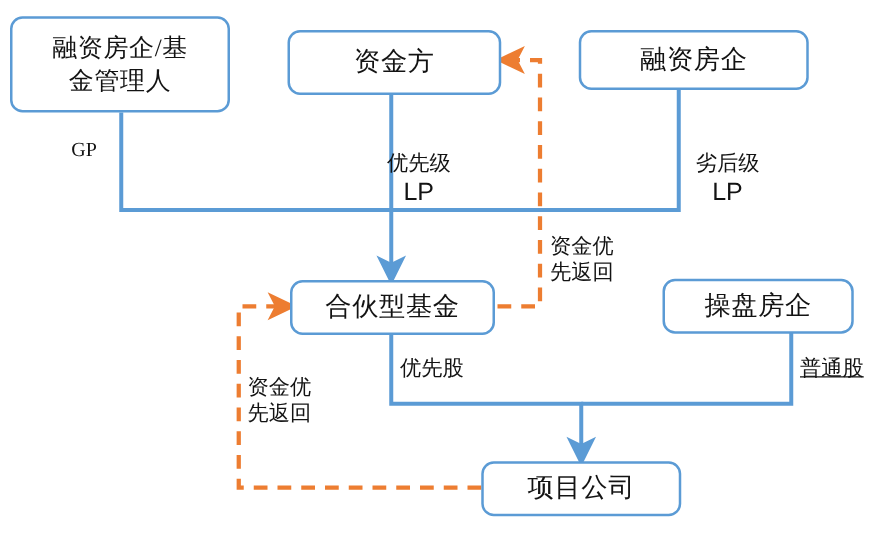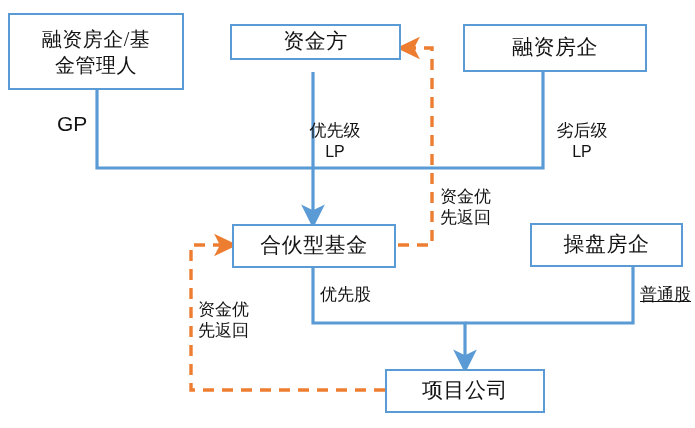--- a/index.html
+++ b/index.html
@@ -21,21 +21,21 @@
     position: absolute;
     left: 0;
     top: 0;
     width: 695px;
     height: 428px;
   }
   .node {
     position: absolute;
     box-sizing: border-box;
     border: 2.2px solid #5B9BD5;
-    border-radius: 0;
+    border-radius: 10px;
     background: #ffffff;
     display: flex;
     align-items: center;
     justify-content: center;
     text-align: center;
     color: #131313;
     font-family: "Liberation Serif", "DejaVu Serif", serif;
     font-size: 21px;
     line-height: 1.22;
     letter-spacing: 0.5px;
@@ -48,29 +48,29 @@
   .edge-label {
     position: absolute;
     color: #131313;
     font-family: "Liberation Serif", "DejaVu Serif", serif;
     font-size: 17px;
     line-height: 1.25;
     white-space: pre-line;
     z-index: 4;
   }
   .edge-label.latin {
-    font-family: Liberation Sans, sans-serif;
-    font-size: 21px;
+    font-family: Liberation Serif, serif;
+    font-size: 16px;
   }
   .edge-label.mixed {
     text-align: center;
   }
   .edge-label.mixed .lat {
     font-family: "Liberation Sans", "DejaVu Sans", sans-serif;
-    font-size: 16px;
+    font-size: 20px;
     display: block;
   }
 </style>
 </head>
 <body>
 
 <div id="diagram-root">
 
   <svg class="layer" viewBox="0 0 695 428">
     <defs>
@@ -111,21 +111,21 @@
     </g>
   </svg>
 
   <div class="node two-line" style="left:8px; top:13px; width:176px; height:77px;">
     <span>
       <span>融资房企/基</span><br>
       <span>金管理人</span>
     </span>
   </div>
 
-  <div class="node" style="left:230px; top:24px; width:171px; height:36px;">
+  <div class="node" style="left:230px; top:24px; width:171px; height:52px;">
     <span>资金方</span>
   </div>
 
   <div class="node" style="left:463px; top:24px; width:184px; height:48px;">
     <span>融资房企</span>
   </div>
 
   <div class="node" style="left:232px; top:224px; width:164px; height:44px;">
     <span>合伙型基金</span>
   </div>

